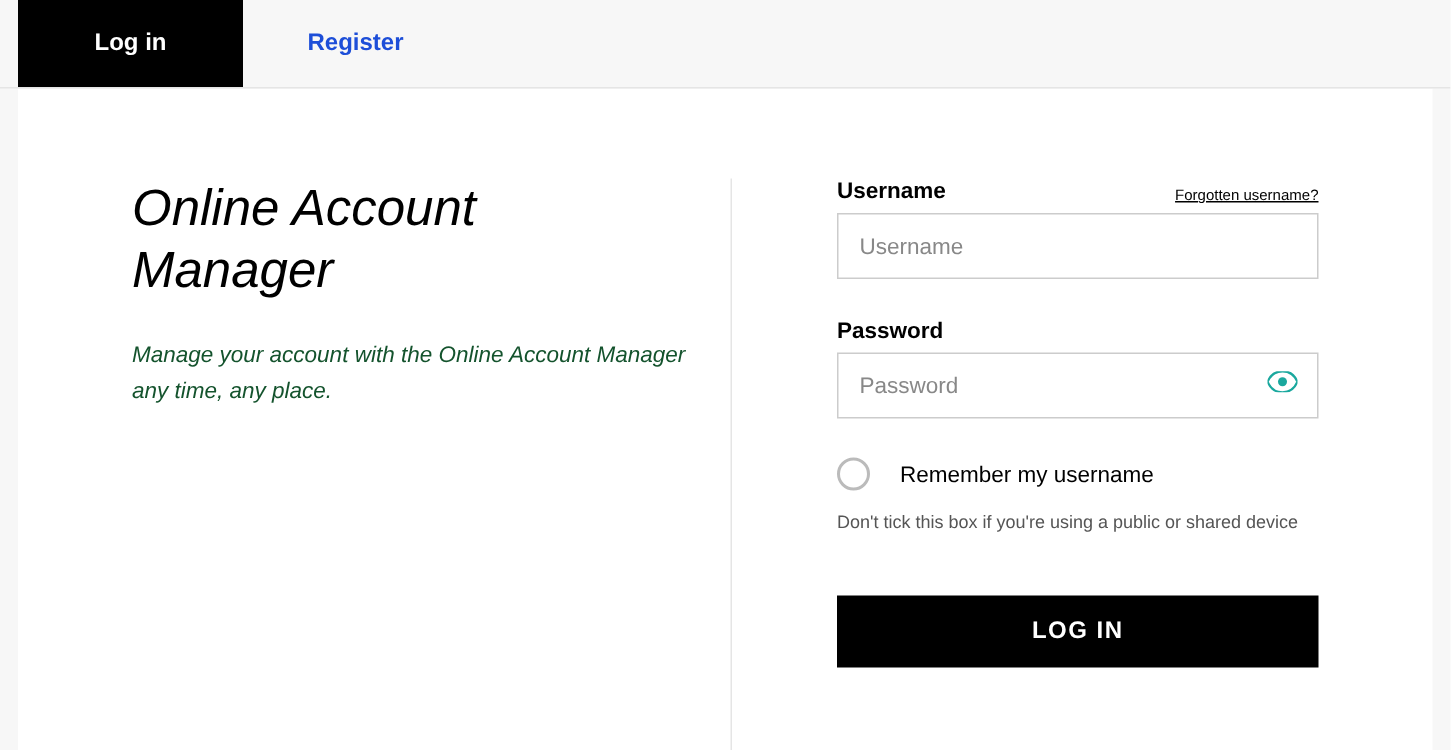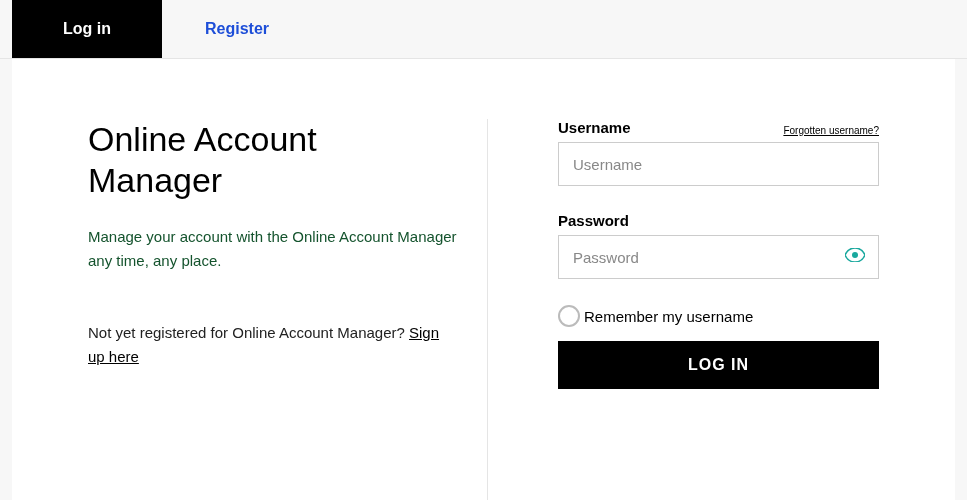--- a/index.html
+++ b/index.html
@@ -52,20 +52,21 @@
       background: #fff;
       margin: 0 12px;
       min-height: 441px;
       padding: 60px 76px 0;
       display: flex;
     }
     .left-col {
       width: 400px;
       padding-right: 30px;
       border-right: 1px solid #e5e5e5;
+      font-style: italic;
     }
     .right-col {
       flex: 1;
       padding-left: 70px;
     }
     h1 {
       font-size: 34px;
       font-weight: 400;
       line-height: 1.2;
       color: #000;
@@ -124,21 +125,21 @@
     .eye-icon {
       position: absolute;
       right: 14px;
       top: 50%;
       transform: translateY(-50%);
       cursor: pointer;
     }
     .remember-row {
       display: flex;
       align-items: center;
-      gap: 4px;
+      gap: 20px;
       margin-top: 10px;
       margin-bottom: 14px;
     }
     .radio-circle {
       width: 22px;
       height: 22px;
       border: 2px solid #bbb;
       border-radius: 50%;
       cursor: pointer;
       flex-shrink: 0;
@@ -171,23 +172,20 @@
   <div class="tabs">
     <div class="tab active">Log in</div>
     <div class="tab">Register</div>
   </div>
 </div>
 
 <div class="panel">
   <div class="left-col">
     <h1>Online Account Manager</h1>
     <p class="intro">Manage your account with the Online Account Manager any time, any place.</p>
-    <p class="signup-text">
-      <span>Not yet registered for Online Account Manager? </span><a class="signup-link">Sign up here</a>
-    </p>
   </div>
 
   <div class="right-col">
     <div class="field-row">
       <span class="field-label">Username</span>
       <a class="forgot-link">Forgotten username?</a>
     </div>
     <div class="input-wrap">
       <input type="text" class="text-input" placeholder="Username" style="">
     </div>
@@ -202,16 +200,17 @@
           <path d="M10 0C5 0 1.7 3.1 0 7c1.7 3.9 5 7 10 7s8.3-3.1 10-7c-1.7-3.9-5-7-10-7z" stroke="#1aa89e" stroke-width="1.5" fill="none"></path>
           <circle cx="10" cy="7" r="3" fill="#1aa89e"></circle>
         </svg>
       </span>
     </div>
 
     <div class="remember-row">
       <span class="radio-circle"></span>
       <span class="remember-label">Remember my username</span>
     </div>
+    <p class="hint">Don't tick this box if you're using a public or shared device</p>
 
     <button class="login-btn">LOG IN</button>
   </div>
 </div>
 
 </body></html>

